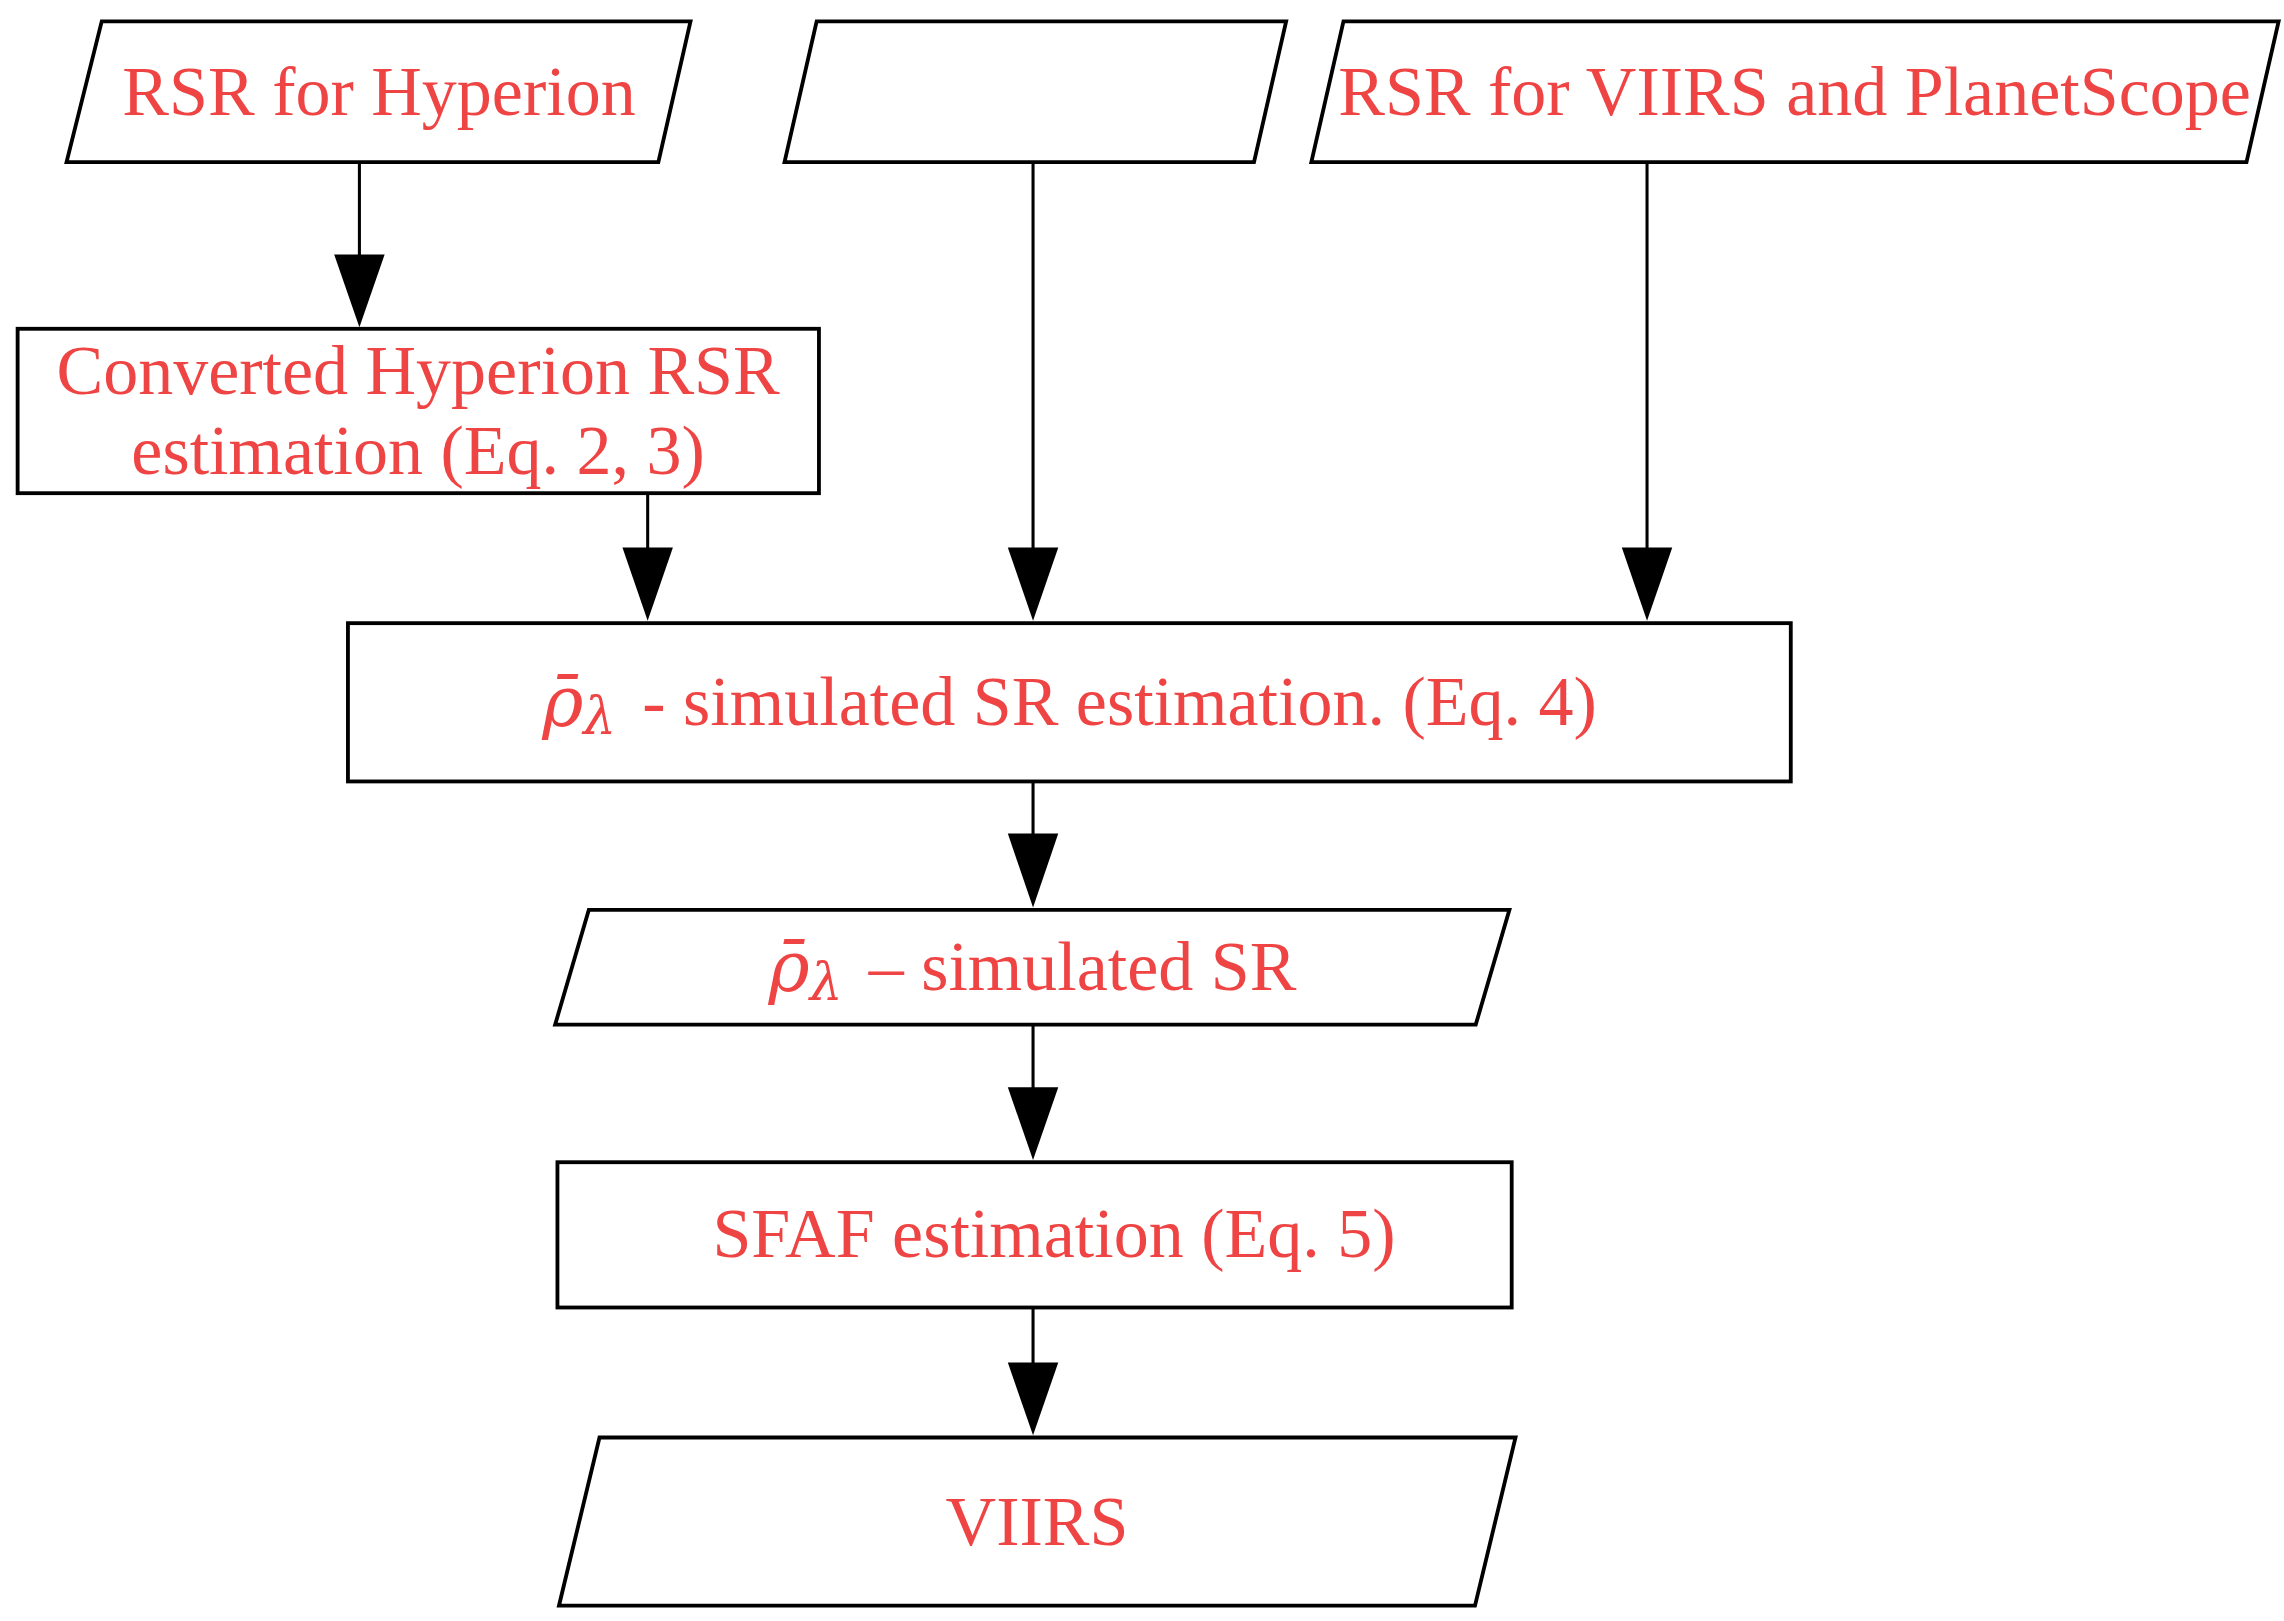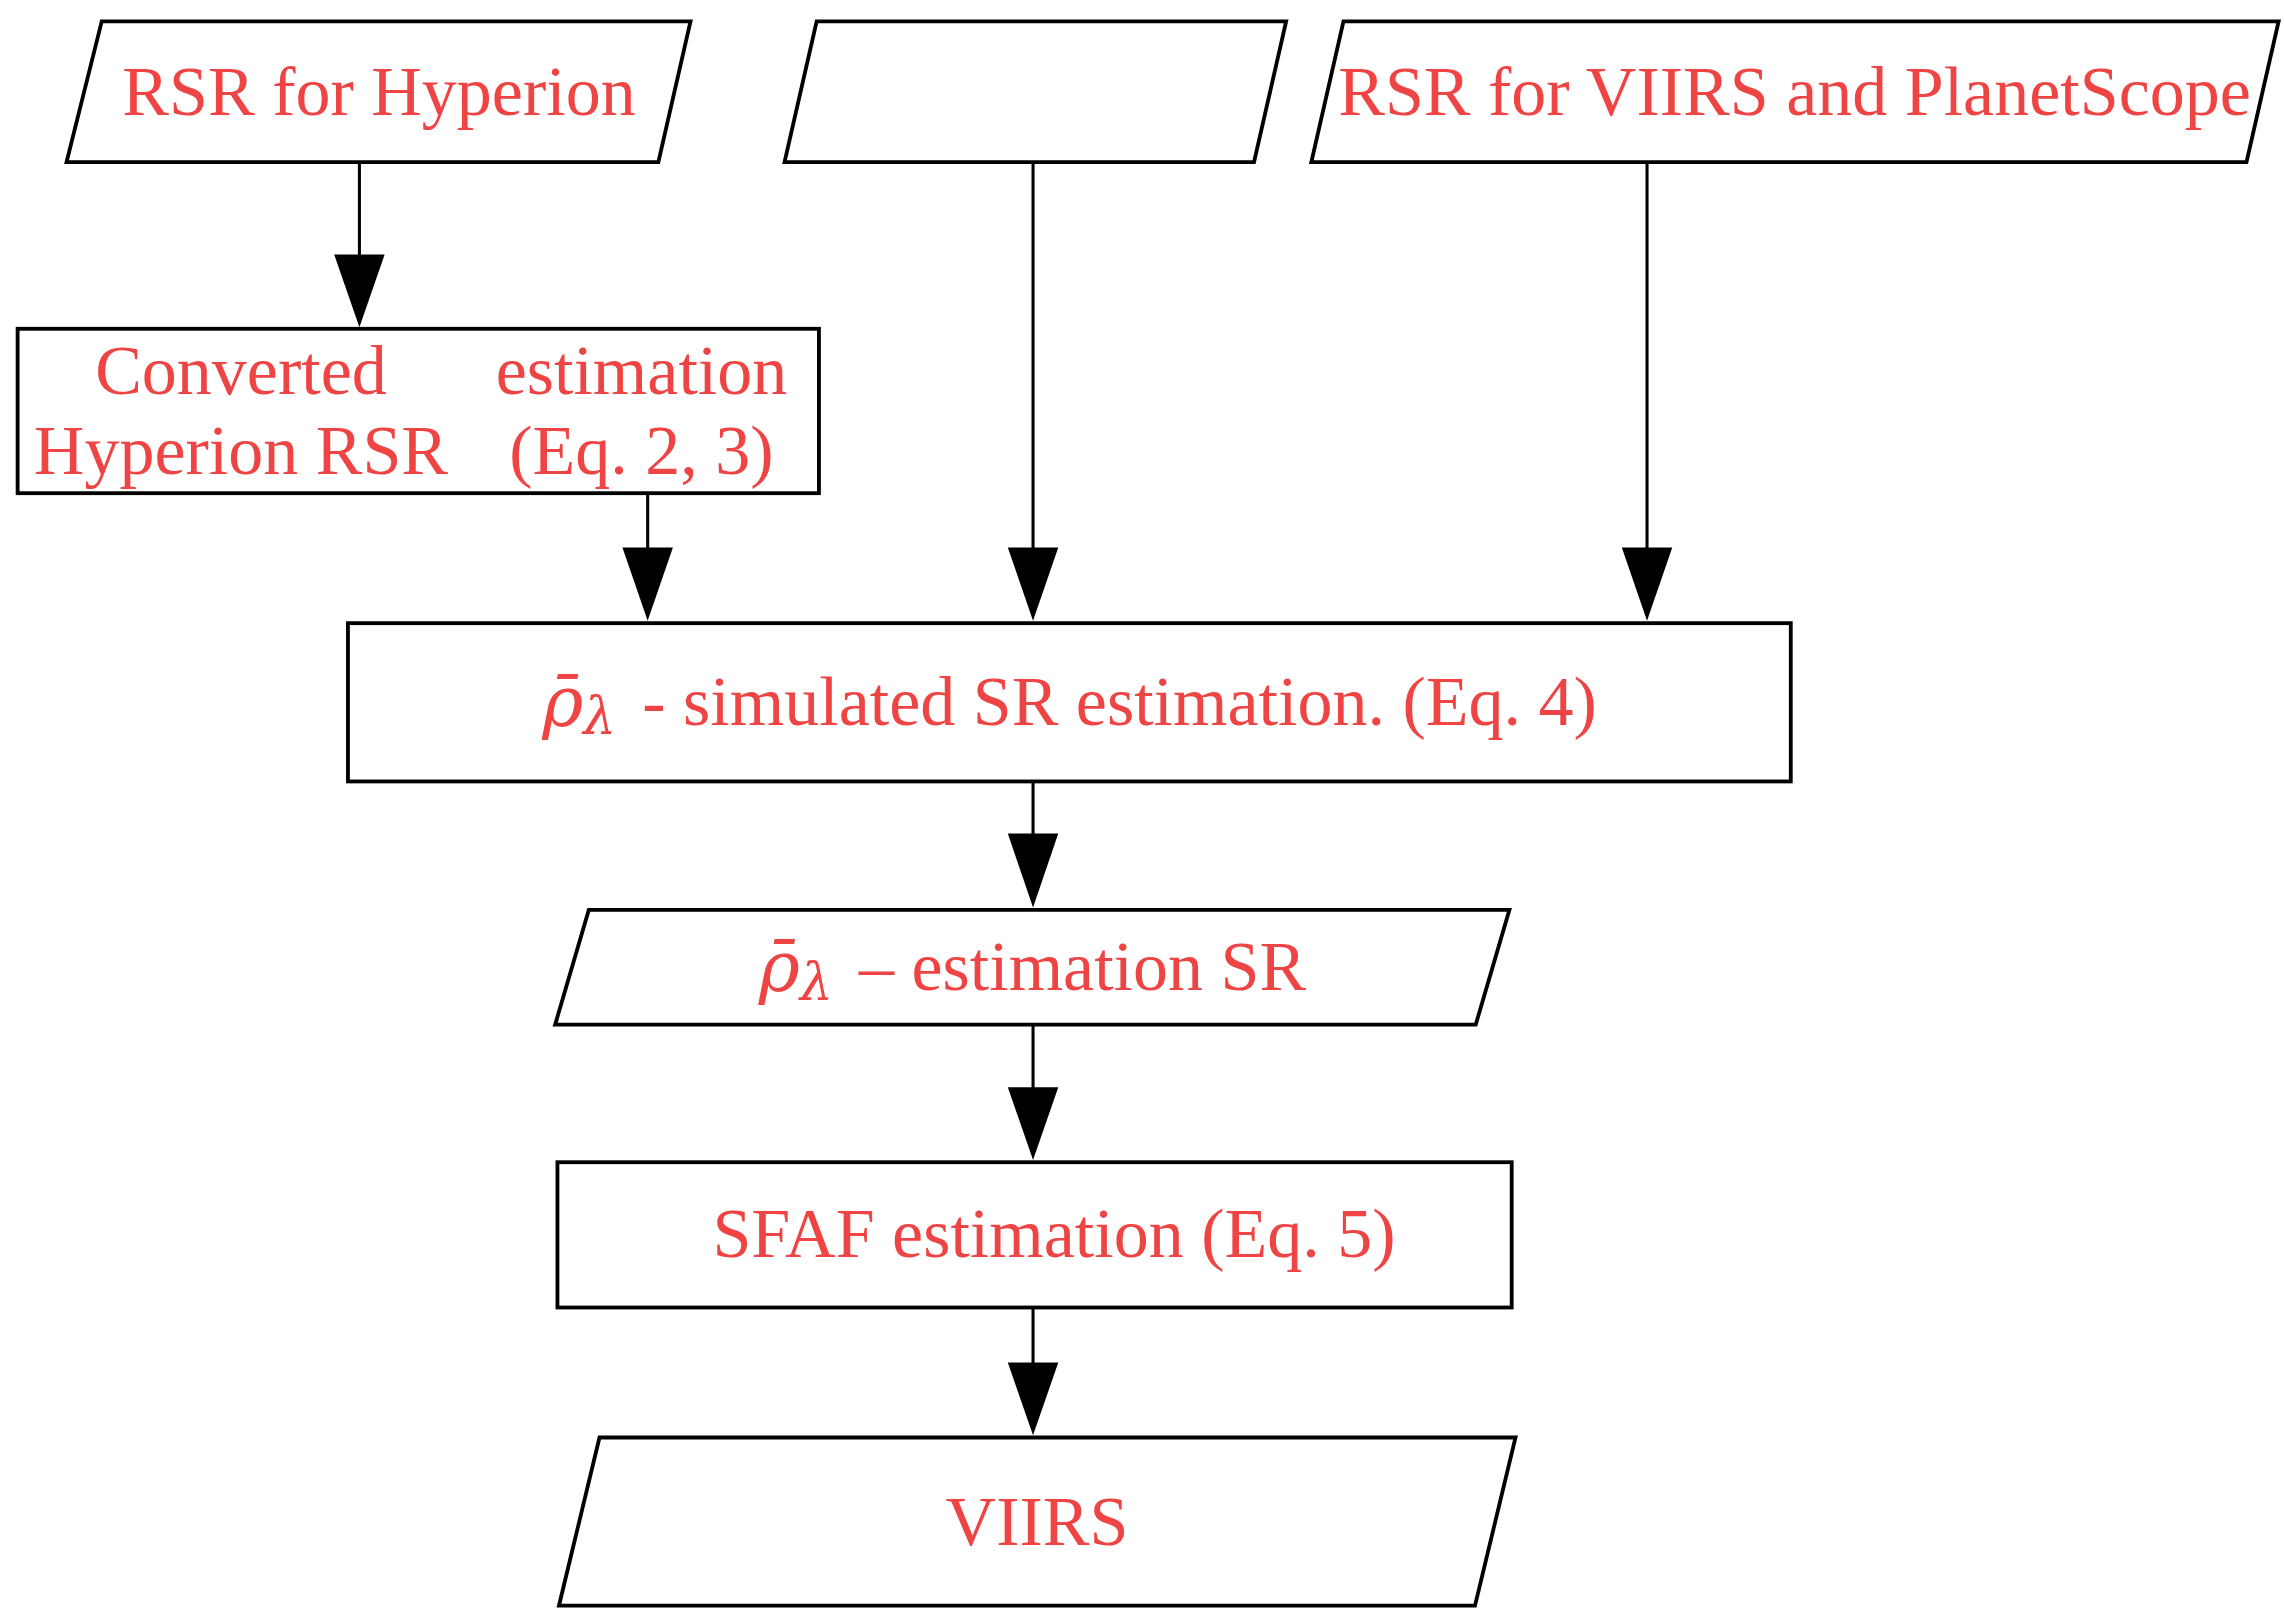--- a/index.html
+++ b/index.html
@@ -39,21 +39,21 @@
     position: absolute;
     display: flex;
     align-items: center;
     justify-content: center;
     text-align: center;
     font-size: 70px;
     line-height: 1.15;
     white-space: nowrap;
   }
   .label.multiline {
-    flex-direction: row;
+    flex-direction: column;
     white-space: normal;
   }
   .math-rho {
     font-style: italic;
     font-family: "DejaVu Serif", "Liberation Serif", serif;
   }
   .math-lambda {
     font-style: italic;
     font-family: "DejaVu Serif", "Liberation Serif", serif;
     font-size: 52px;
@@ -134,21 +134,21 @@
       <span class="math-rho">ρ̄</span>
       <span class="math-lambda">λ</span>
       <span class="math-rest">- simulated SR estimation. (Eq. 4)</span>
     </span>
   </div>
 
   <div class="label" style="left:572px; top:910px; width:921px; height:115px;">
     <span class="mathline">
       <span class="math-rho">ρ̄</span>
       <span class="math-lambda">λ</span>
-      <span class="math-rest">– estimation SR</span>
+      <span class="math-rest">– simulated SR</span>
     </span>
   </div>
 
   <div class="label" style="left:557px; top:1162px; width:954px; height:145px;margin-left:20px;">SFAF estimation (Eq. 5)</div>
 
   <div class="label" style="left:579px; top:1438px; width:916px; height:168px;">VIIRS</div>
 
 </div>
 
 

